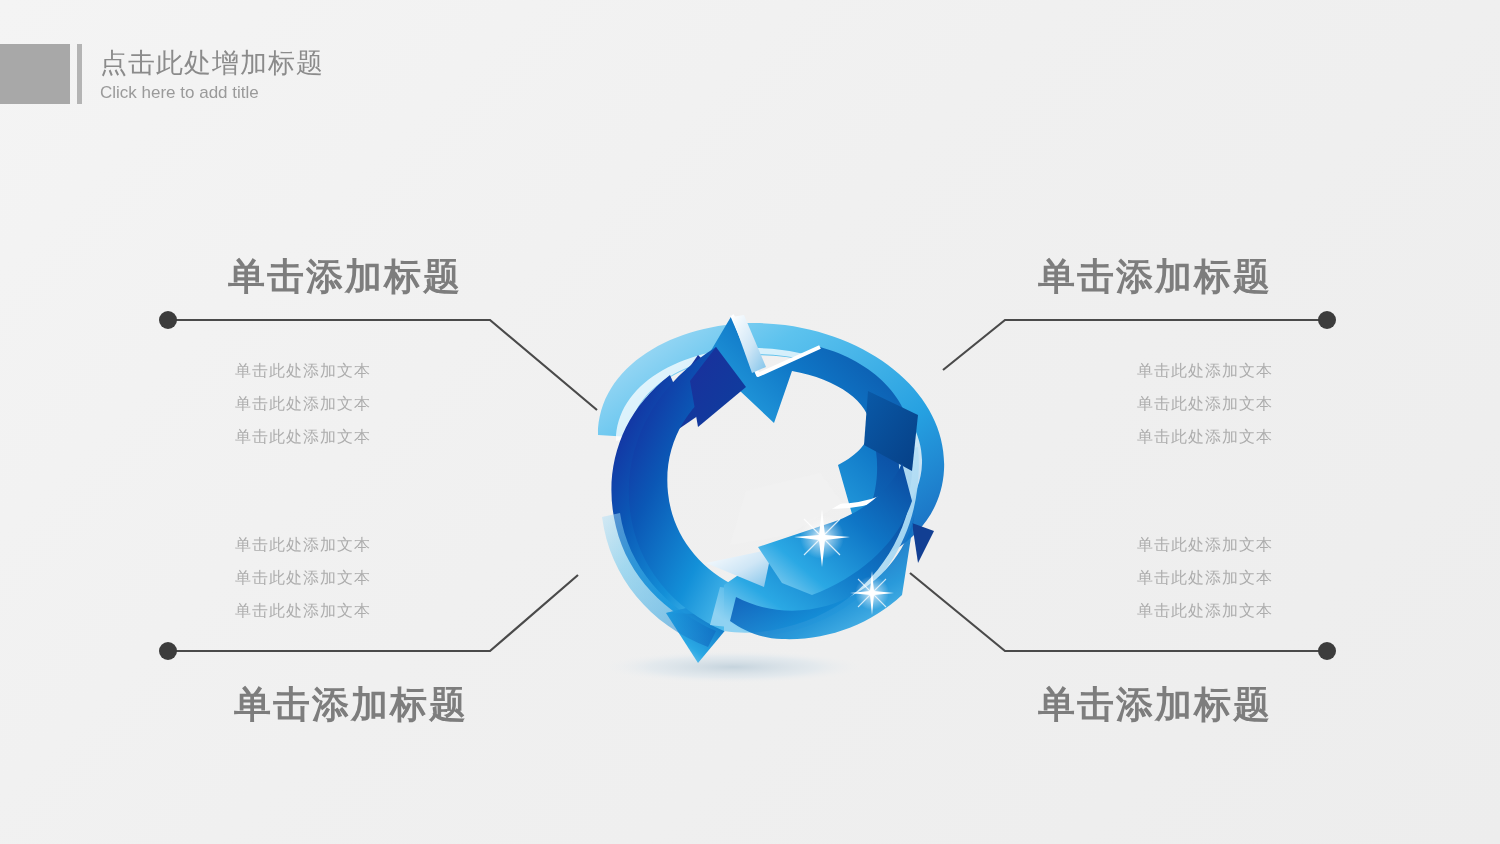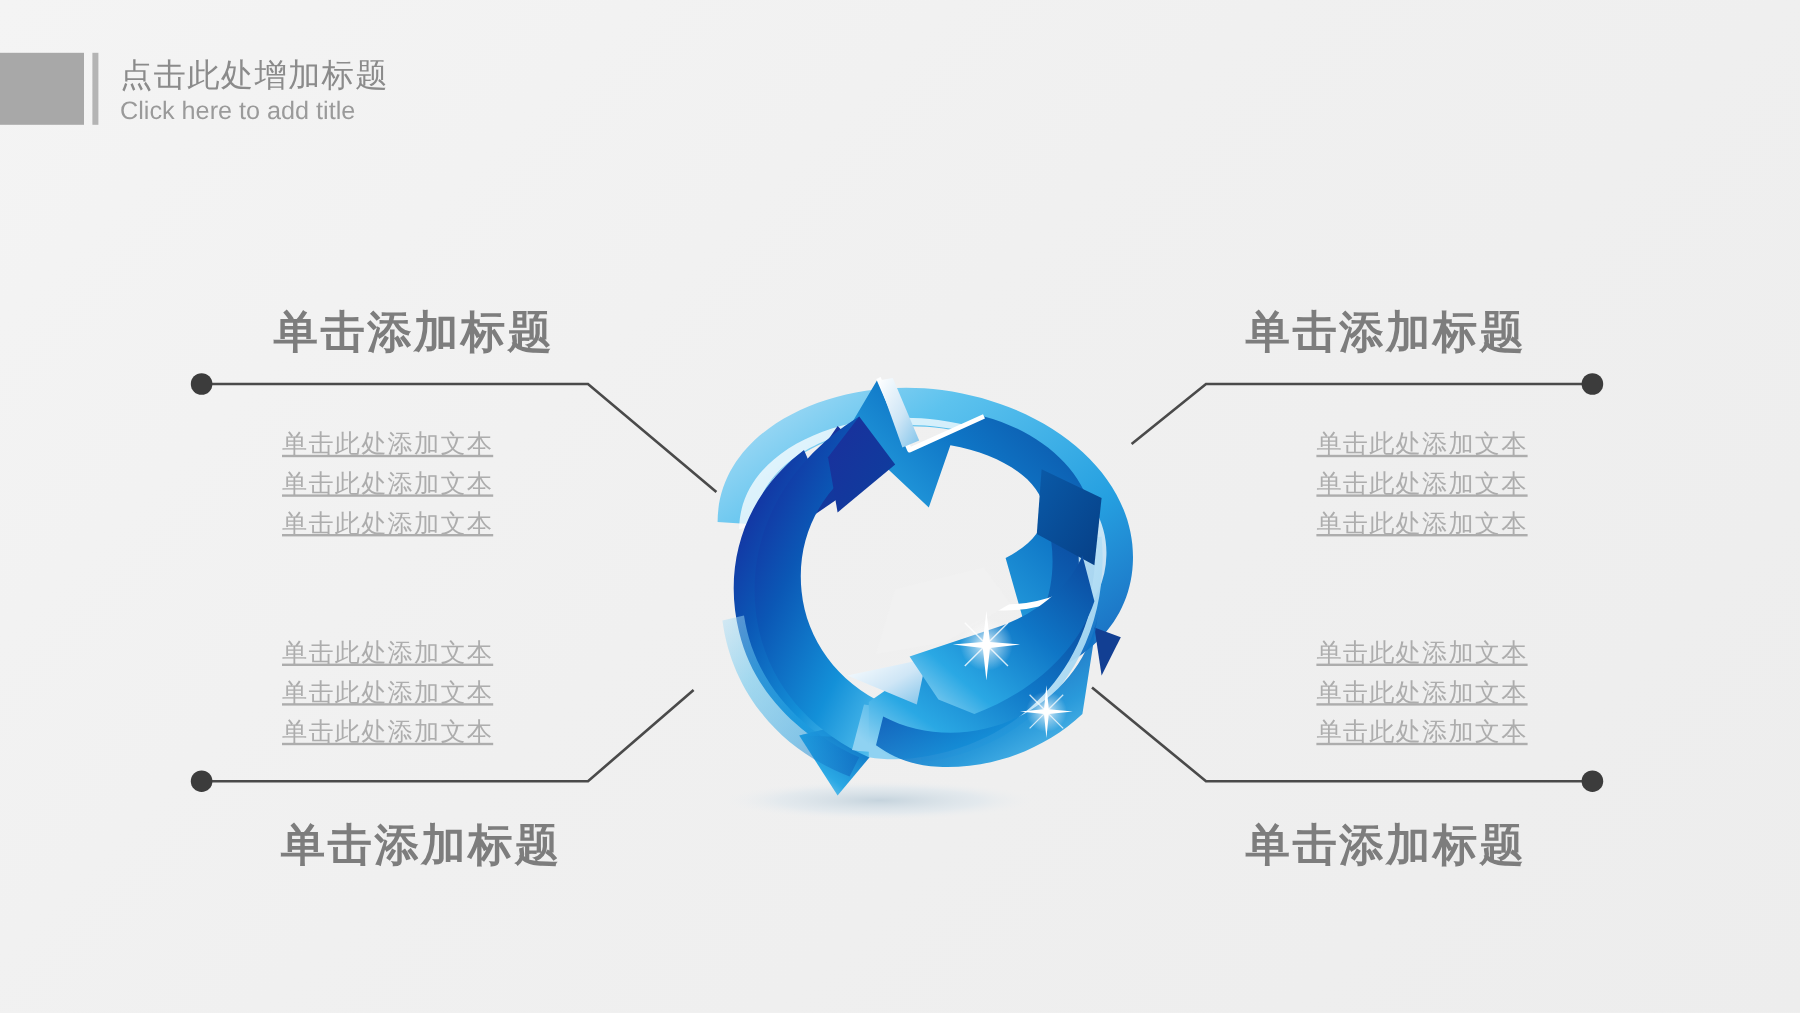--- a/index.html
+++ b/index.html
@@ -49,21 +49,21 @@
     padding-top: 2px;
   }
   .header-title-cn {
     font-size: 27px;
     color: #8b8b8b;
     line-height: 34px;
     letter-spacing: 1px;
     white-space: nowrap;
   }
   .header-title-en {
-    font-size: 21px;
+    font-size: 17px;
     color: #9a9a9a;
     line-height: 26px;
     white-space: nowrap;
   }
 
   
   .connectors {
     position: absolute;
     left: 0;
     top: 0;
@@ -77,26 +77,25 @@
     position: absolute;
     font-size: 37px;
     font-weight: bold;
     color: #7d7d7d;
     letter-spacing: 2px;
     white-space: nowrap;
     line-height: 34px;
   }
   .q-body {
     position: absolute;
-    font-size: 21px;
+    font-size: 16px;
     color: #adadad;
     line-height: 33px;
     letter-spacing: 1px;
     white-space: nowrap;
-    text-decoration: underline;
   }
   .q-body div { white-space: nowrap; }
 
   .tl-title { left: 228px; top: 260px; }
   .tr-title { right: 228px; top: 260px; text-align: right; }
   .bl-title { left: 234px; top: 688px; }
   .br-title { right: 228px; top: 688px; text-align: right; }
 
   .tl-body { left: 235px; top: 354px; text-align: left; }
   .tr-body { right: 227px; top: 354px; text-align: right; }

